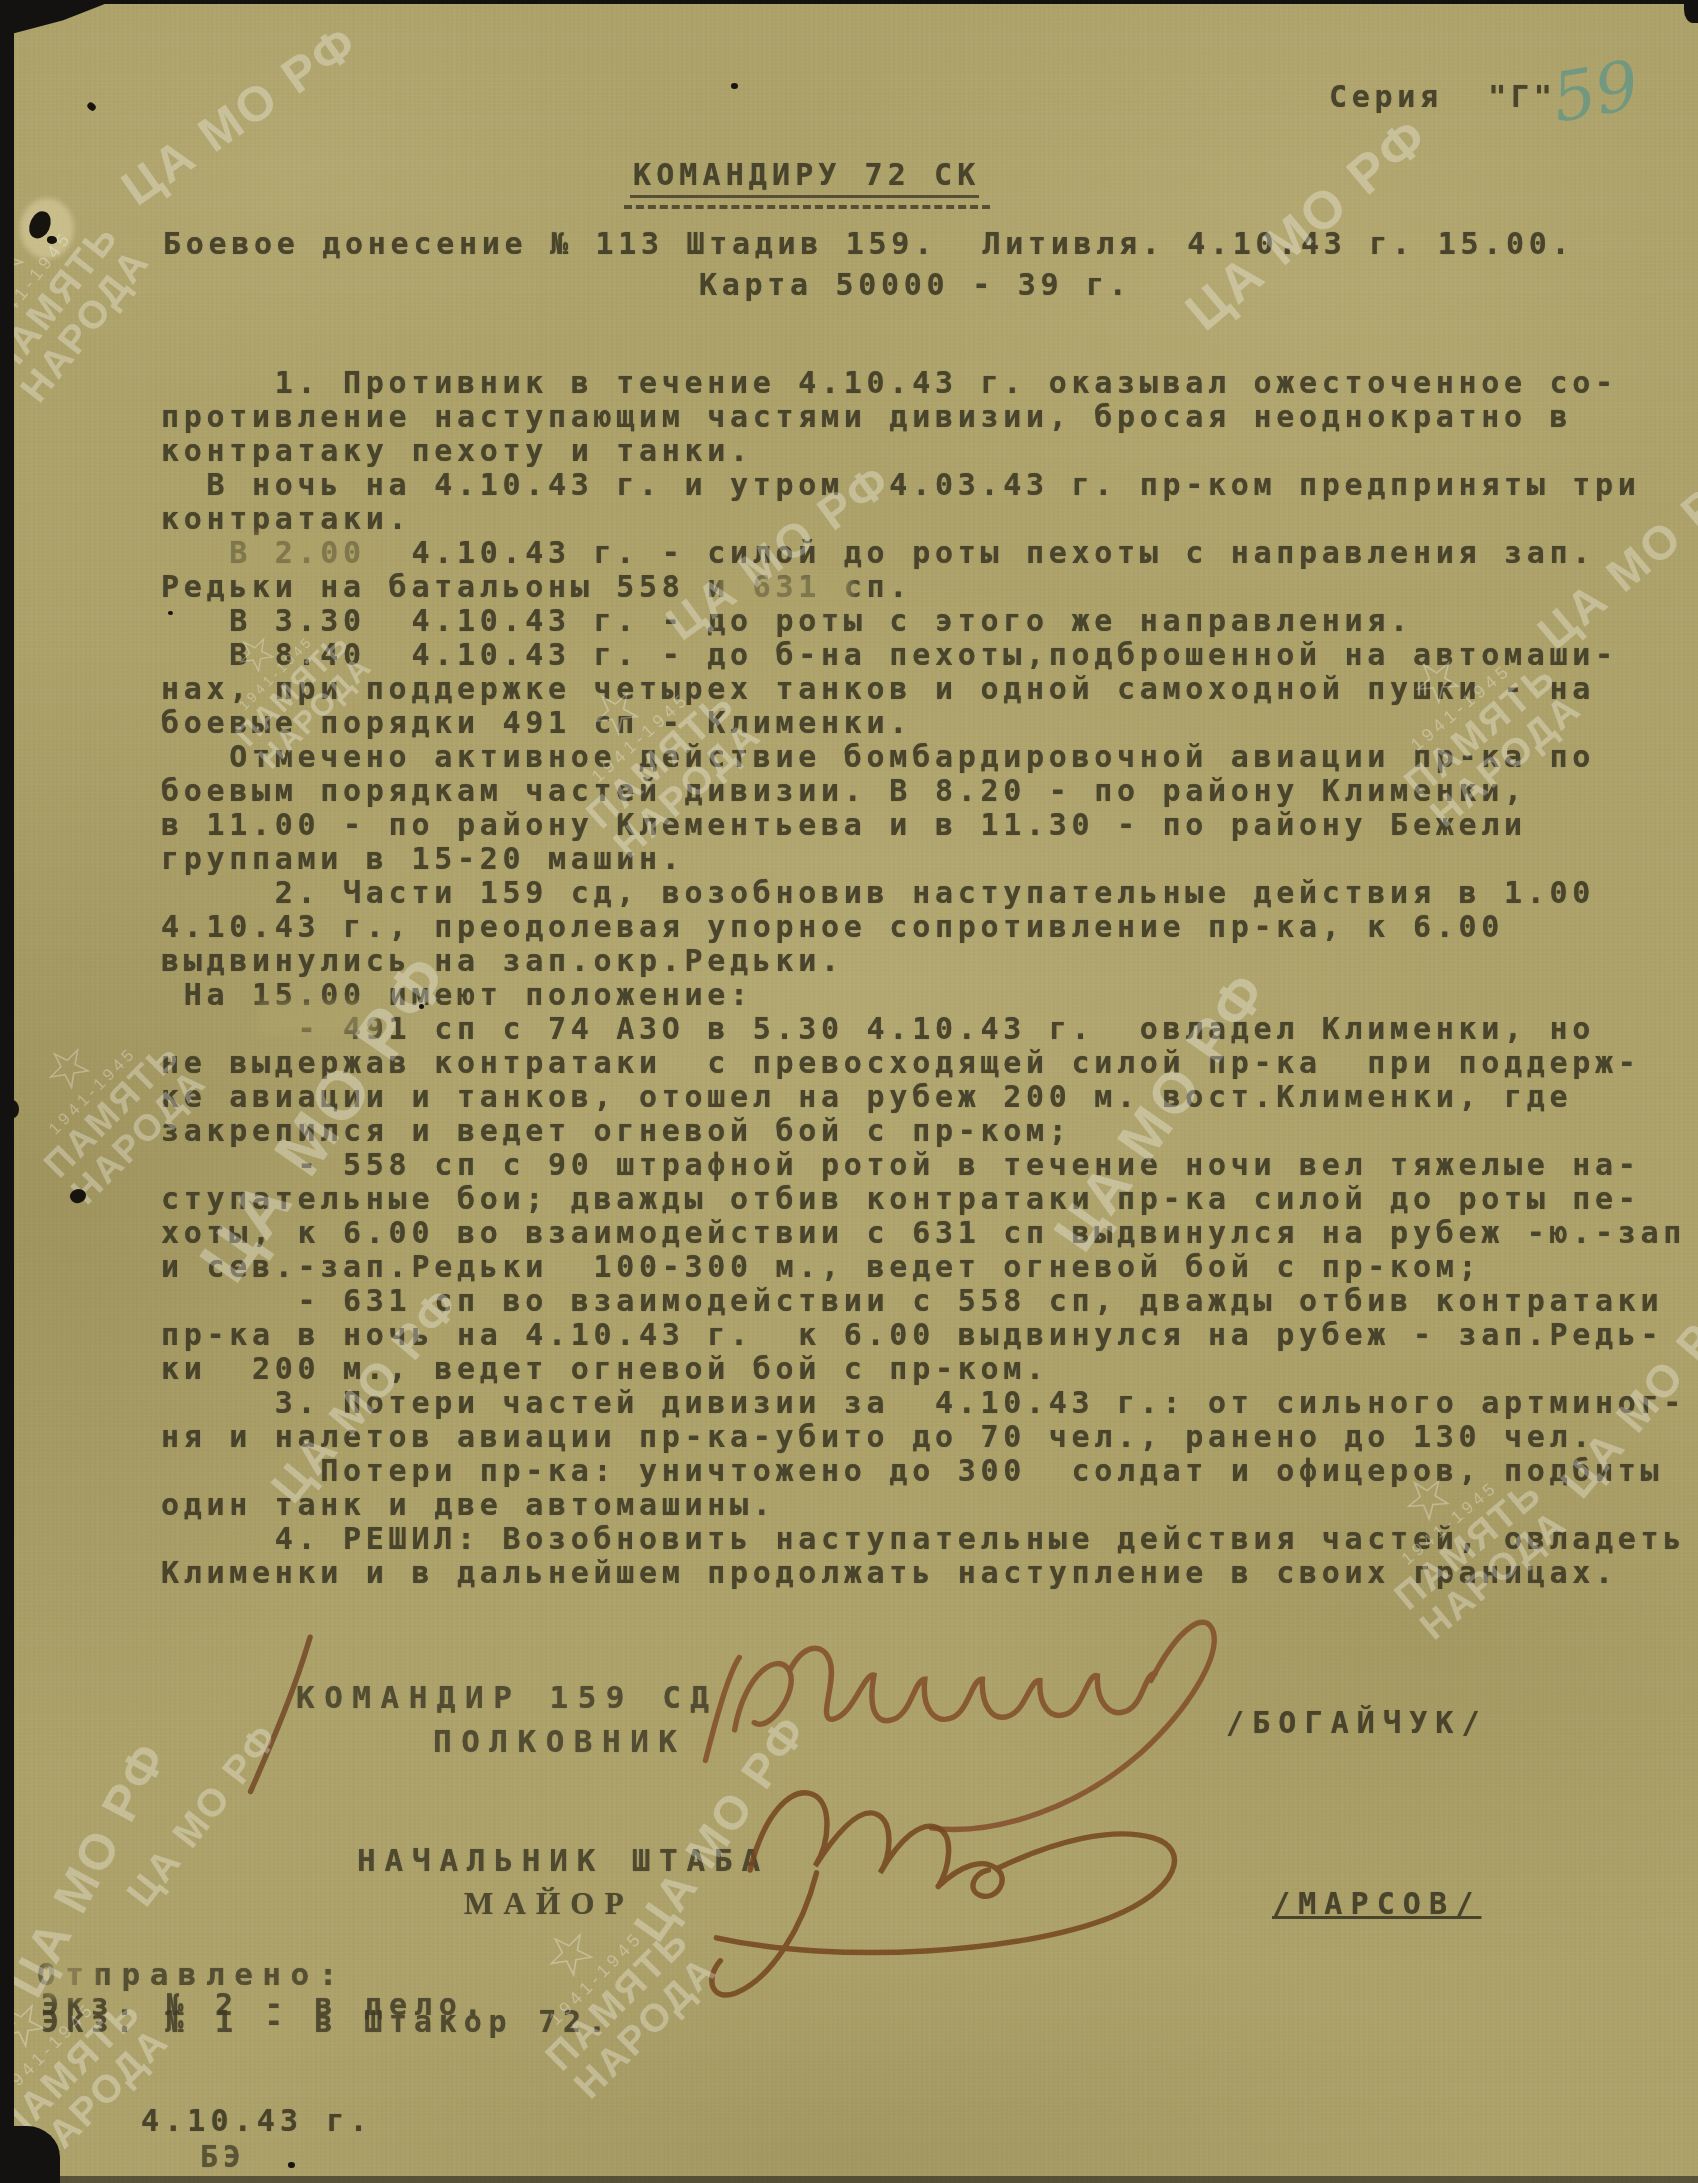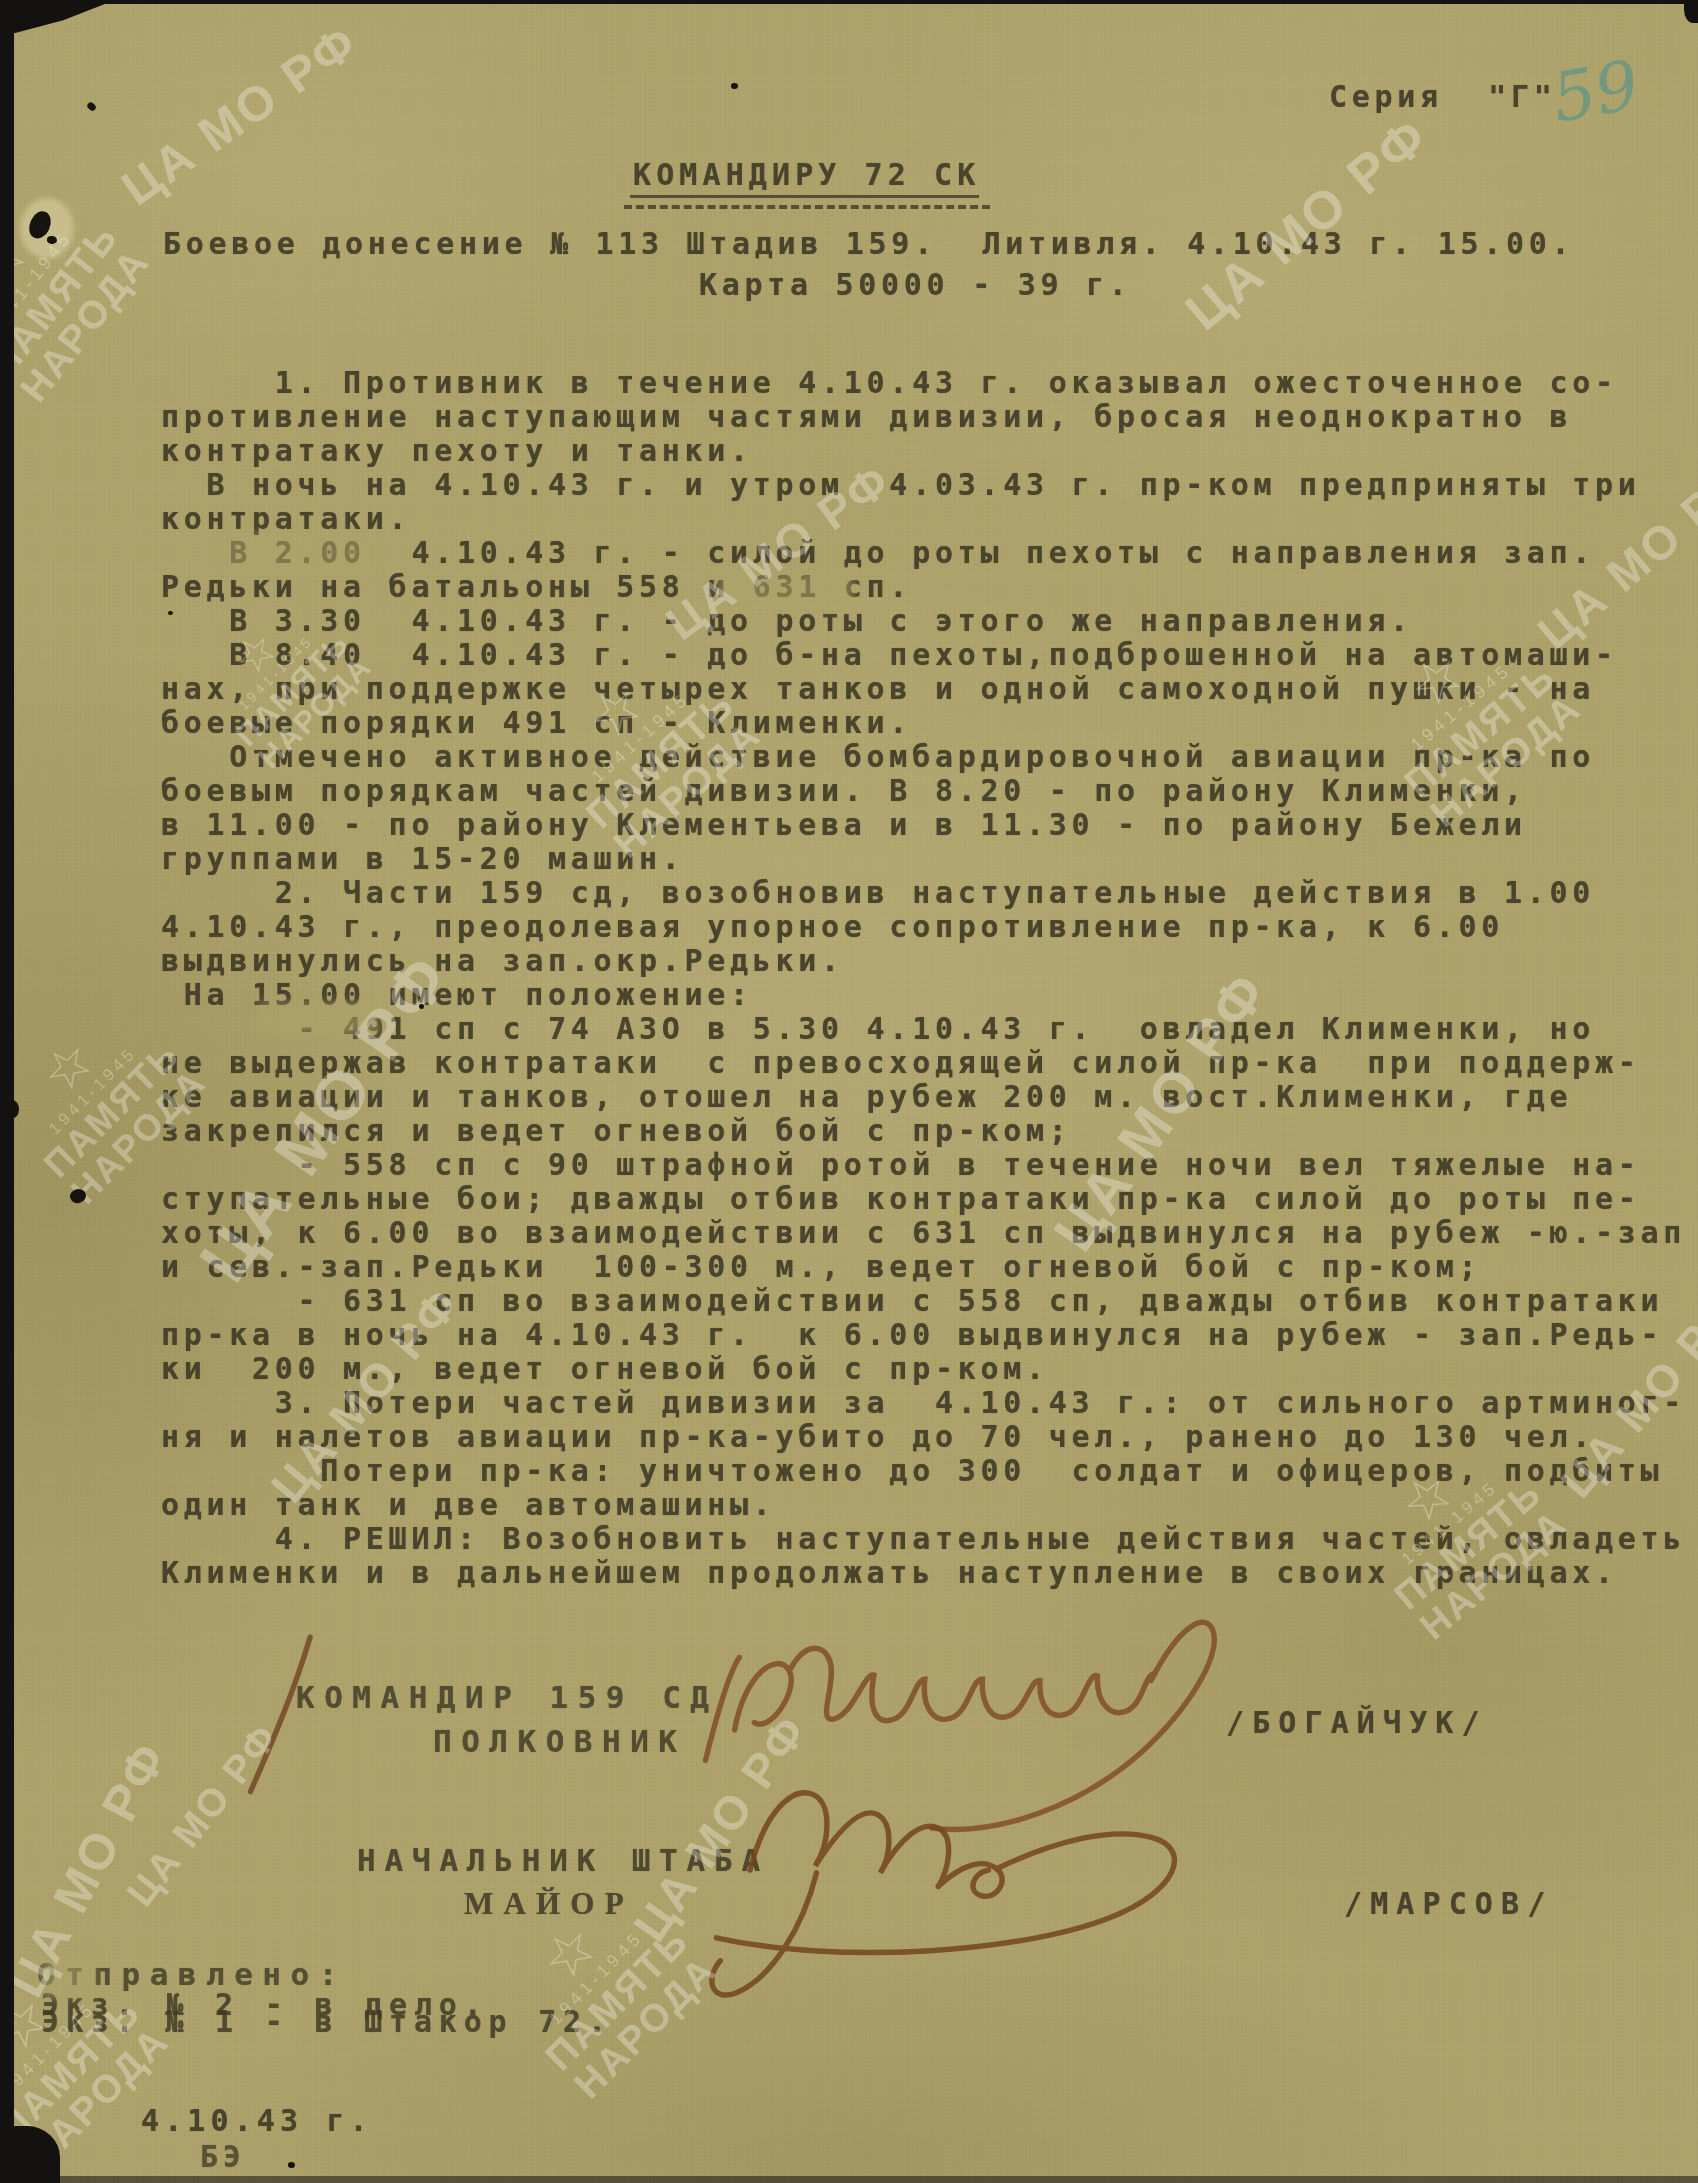--- a/index.html
+++ b/index.html
@@ -94,21 +94,21 @@
       <div class="bodyline">     4. РЕШИЛ: Возобновить наступательные действия частей, овладеть</div>
       <div class="bodyline">Клименки и в дальнейшем продолжать наступление в своих границах.</div>
     </div>
 
   <div class="typed" style="left:296px;top:1679px;font-size:31px;letter-spacing:9.5px;opacity:.82;">КОМАНДИР 159 СД</div>
   <div class="typed" style="left:433px;top:1723px;font-size:31px;letter-spacing:9.5px;opacity:.82;">ПОЛКОВНИК</div>
   <div class="typed" style="left:1190px;top:1705px;letter-spacing:8.1px;margin-left:36px;">/БОГАЙЧУК/</div>
 
   <div class="typed" style="left:357px;top:1842px;font-size:31px;letter-spacing:8.8px;opacity:.85;">НАЧАЛЬНИК ШТАБА</div>
   <div class="typed" style="left:464px;top:1886px;font-size:31px;letter-spacing:10.2px;opacity:.85;font-family:Liberation Serif, serif;">МАЙОР</div>
-  <div class="typed" style="left:1344px;top:1886px;letter-spacing:8.1px;">/МАРСОВ/</div>
+  <div class="typed" style="left:1272px;top:1886px;letter-spacing:8.1px;text-decoration:underline;">/МАРСОВ/</div>
 
   <div class="typed" style="left:37px;top:1956px;font-size:31px;letter-spacing:9.5px;opacity:.8;">Отправлено:</div>
   <div class="typed" style="left:41px;top:2004px;letter-spacing:6.8px;opacity:.84;text-align:center;">Экз. № 1 - в Штакор 72.</div>
   <div class="typed" style="left:41px;top:1987px;letter-spacing:6.8px;opacity:.84;">Экз. № 2 - в дело.</div>
   <div class="typed" style="left:141px;top:2103px;letter-spacing:5.1px;">4.10.43 г.</div>
   <div class="typed" style="left:200px;top:2139px;opacity:.75;">БЭ</div>
 
   <svg id="sig-svg" width="1698" height="2183" viewBox="0 0 2508 3224">
 
     <text x="2300" y="180" font-size="100" fill="rgba(95,148,135,.75)" font-family="DejaVu Serif" font-style="italic" transform="rotate(-10 2300 180)">59</text>

